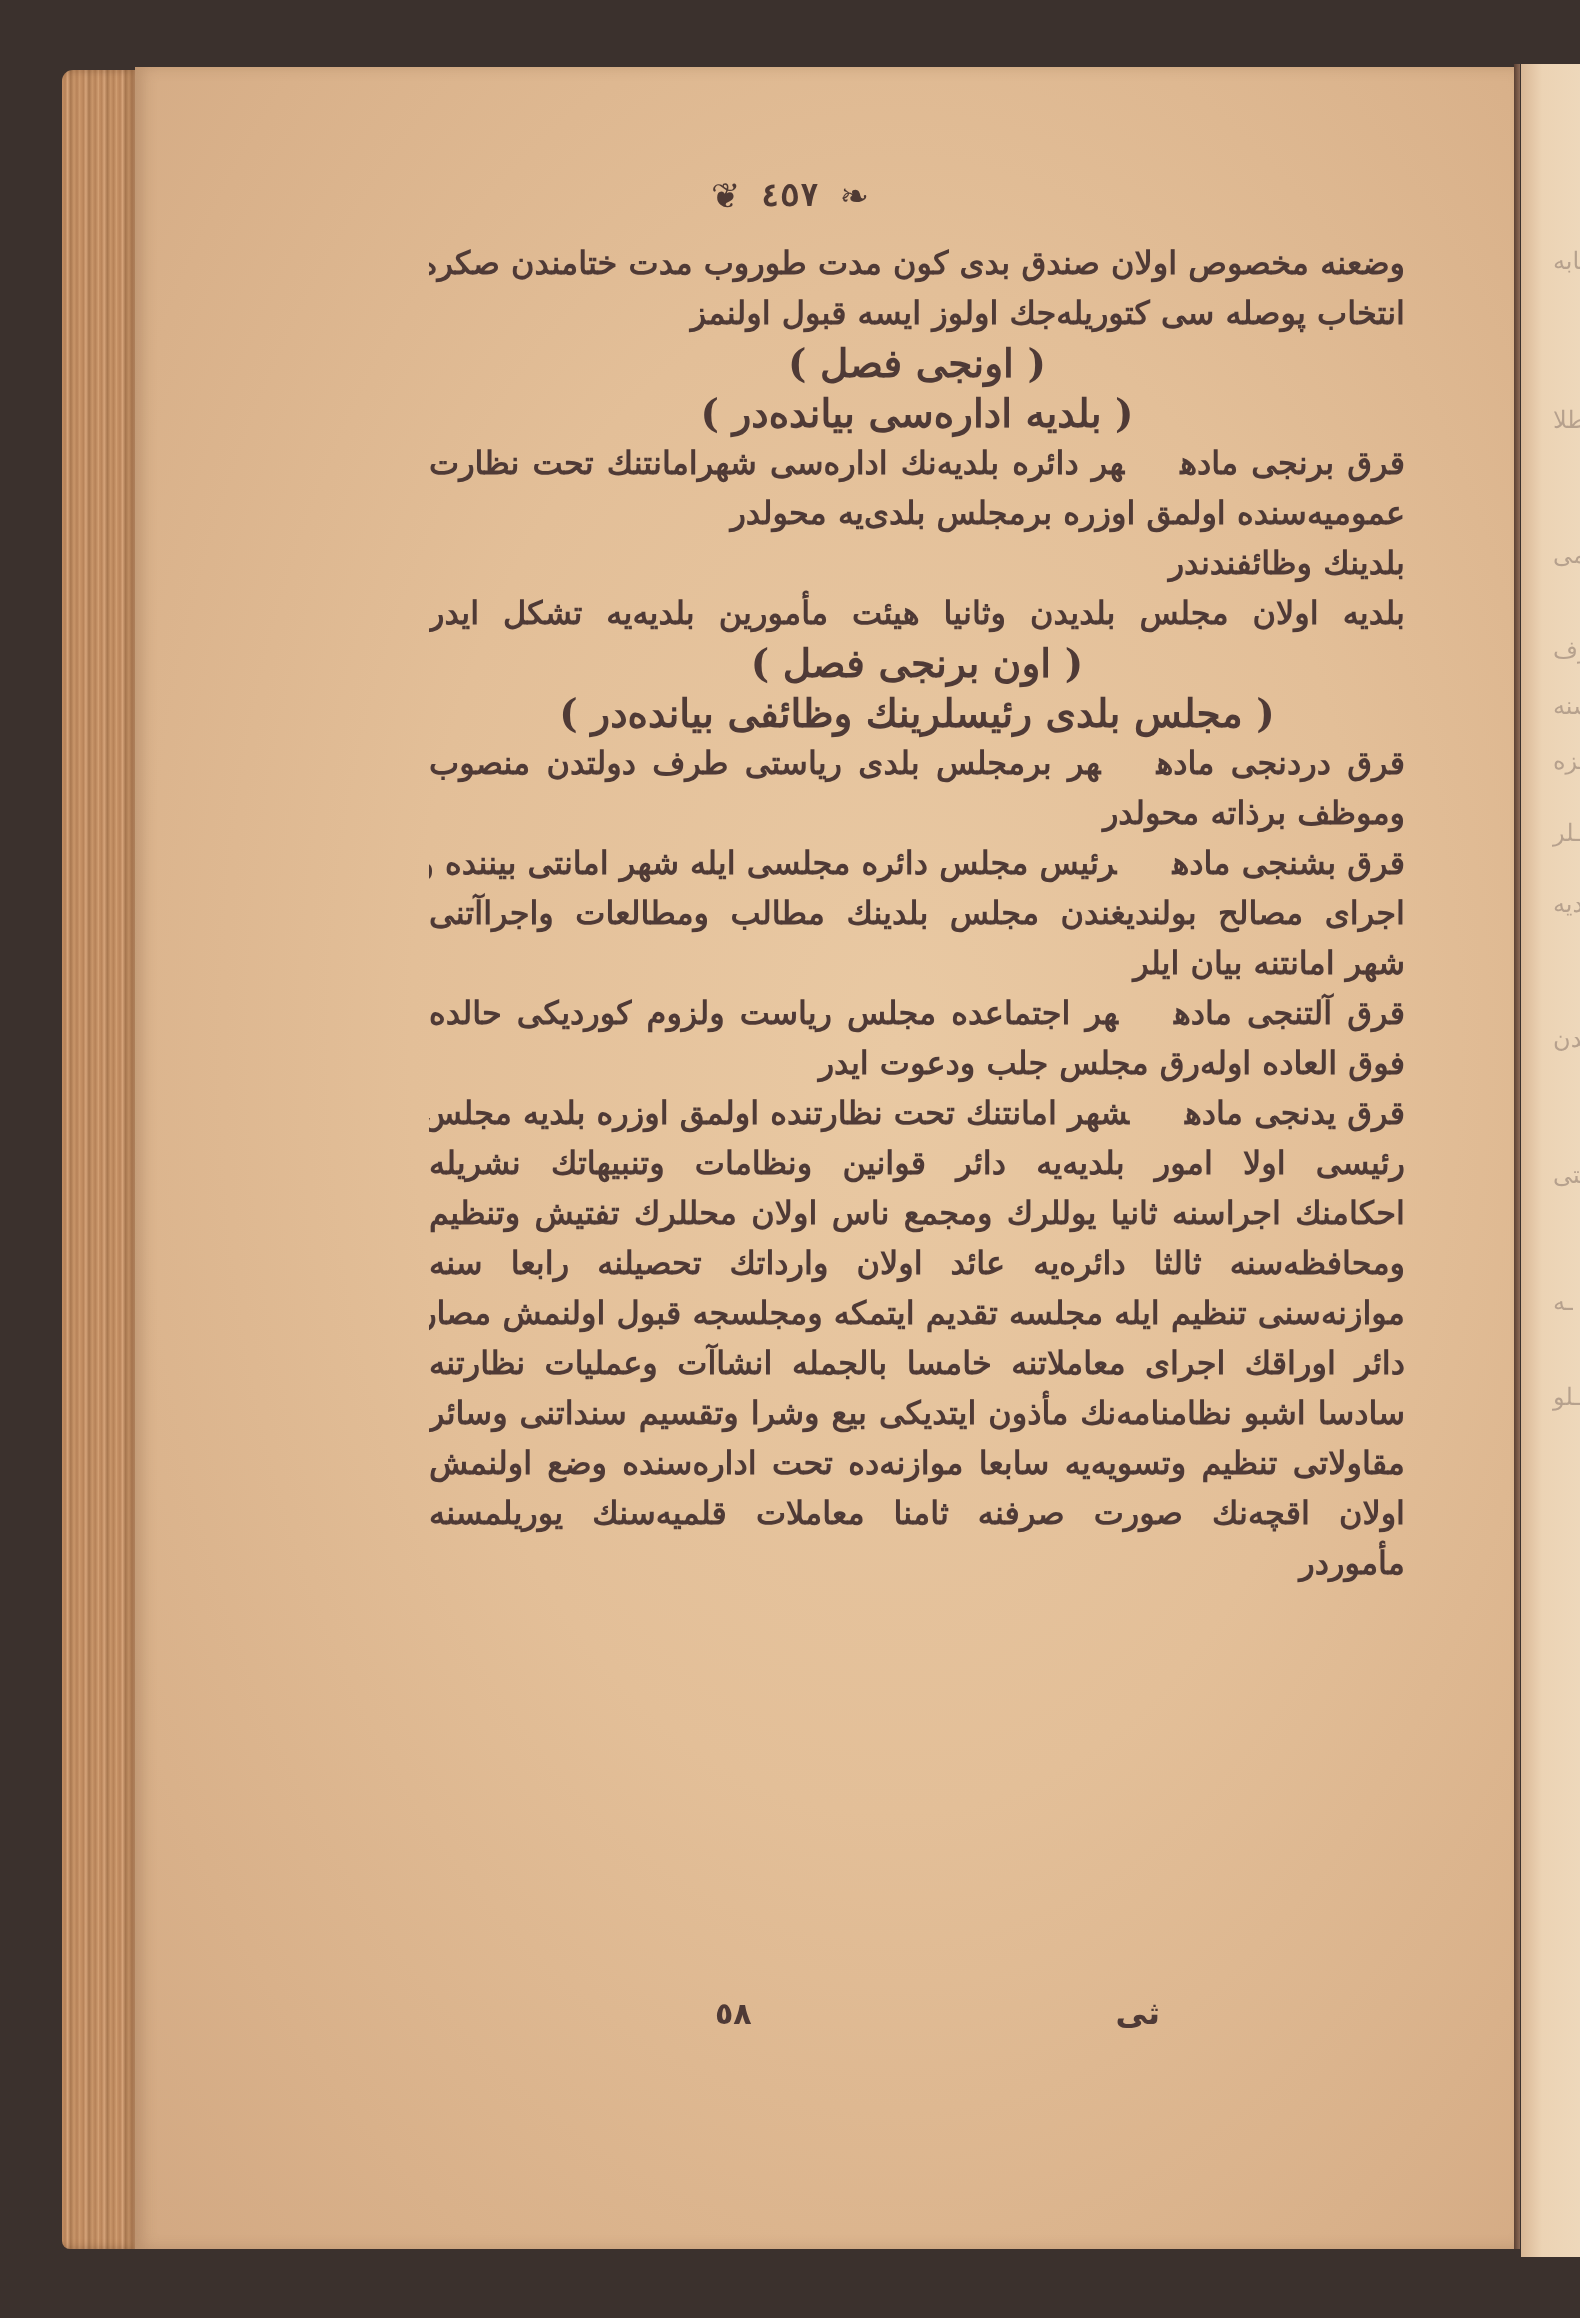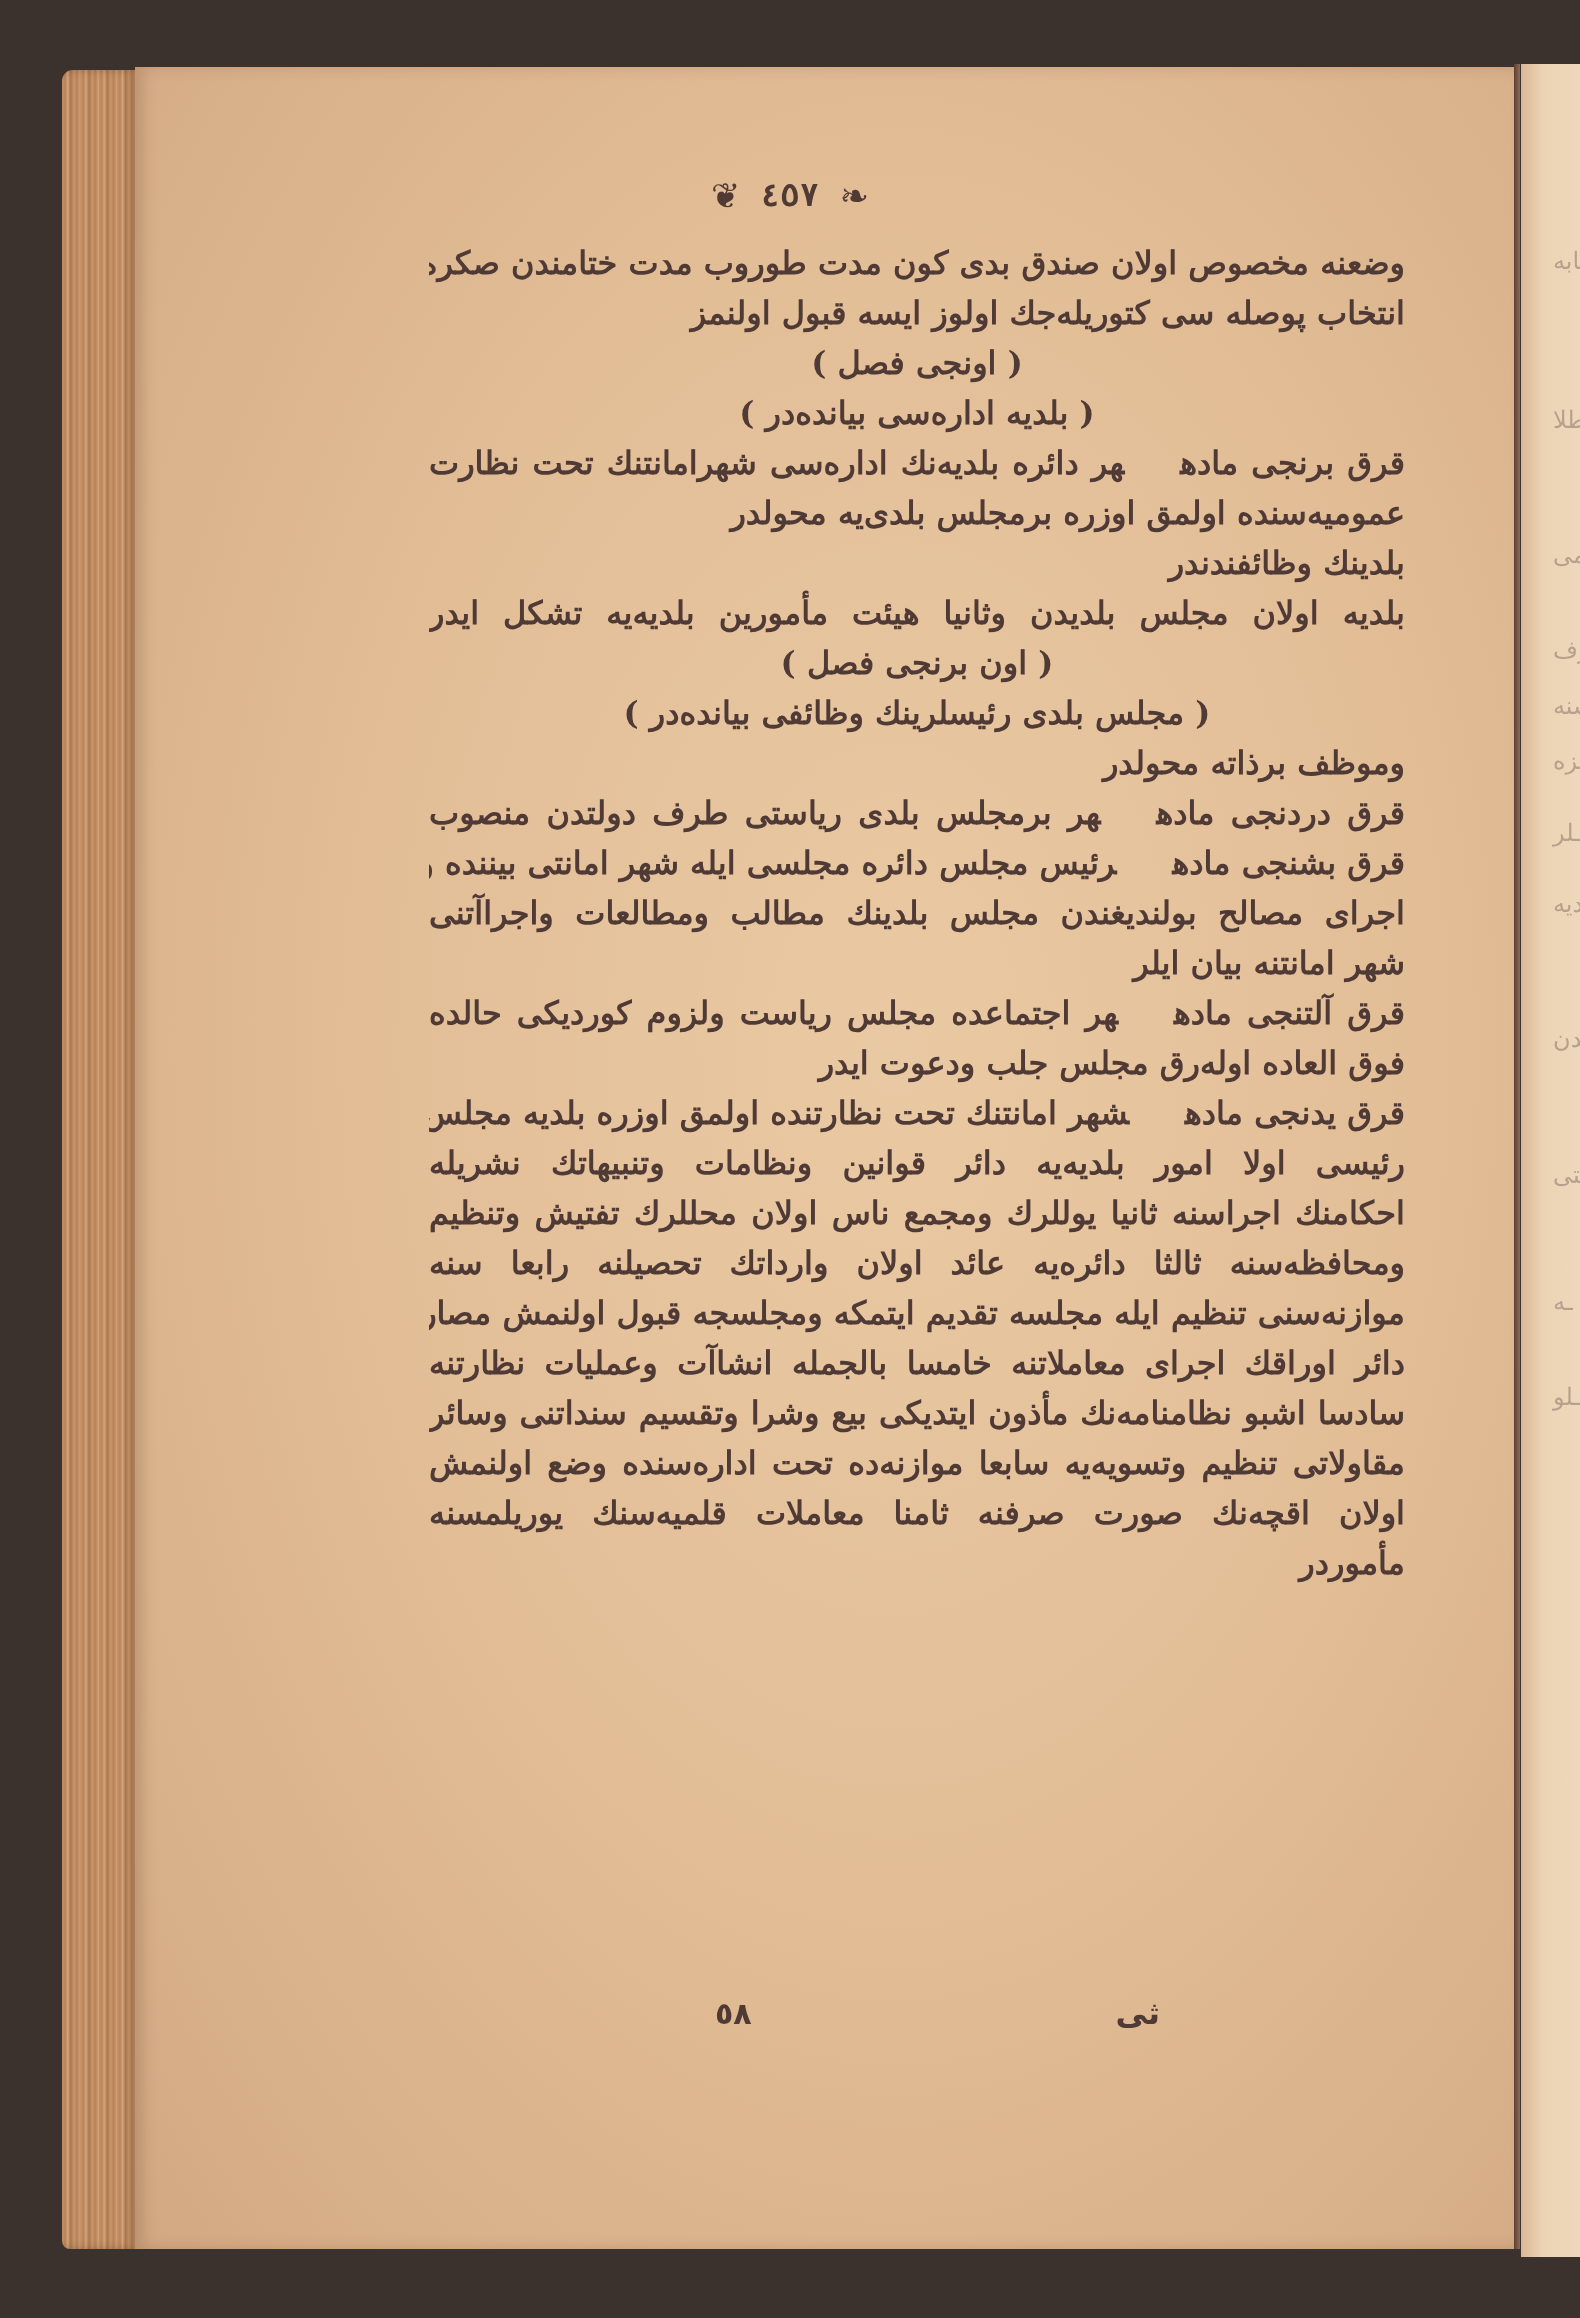--- a/index.html
+++ b/index.html
@@ -113,21 +113,21 @@
       text-align-last: justify;
     }
     .line.last {
       text-align-last: right;
     }
     .line.center {
       text-align: center;
       text-align-last: center;
     }
     .line.heading {
-      font-size: 32px;
+      font-size: 39px;
     }
     .lead {
       margin-left: 56px;
     }
     .footer {
       position: absolute;
       top: 1989px;
       left: 715px;
       width: 445px;
       height: 48px;
@@ -176,22 +176,22 @@
     <div class="line">وضعنه مخصوص اولان صندق بدی کون مدت طوروب مدت ختامندن صکره</div>
     <div class="line last">انتخاب پوصله سی کتوریله‌جك اولوز ایسه قبول اولنمز</div>
     <div class="line center heading">( اونجی فصل )</div>
     <div class="line center heading">( بلدیه اداره‌سی بیانده‌در )</div>
     <div class="line"><span class="lead">قرق برنجی ماده</span><span>هر دائره بلدیه‌نك اداره‌سی شهرامانتنك تحت نظارت</span></div>
     <div class="line last">عمومیه‌سنده اولمق اوزره برمجلس بلدی‌یه محولدر</div>
     <div class="line last">بلدینك وظائفندندر</div>
     <div class="line">بلدیه اولان مجلس بلدیدن وثانیا هیئت مأمورین بلدیه‌یه تشکل ایدر</div>
     <div class="line center heading">( اون برنجی فصل )</div>
     <div class="line center heading">( مجلس بلدی رئیسلرینك وظائفی بیانده‌در )</div>
+    <div class="line"><span class="lead">قرق دردنجی ماده</span><span>هر برمجلس بلدی ریاستی طرف دولتدن منصوب</span></div>
     <div class="line last">وموظف برذاته محولدر</div>
-    <div class="line"><span class="lead">قرق دردنجی ماده</span><span>هر برمجلس بلدی ریاستی طرف دولتدن منصوب</span></div>
     <div class="line"><span class="lead">قرق بشنجی ماده</span><span>رئیس مجلس دائره مجلسی ایله شهر امانتی بیننده واسطه</span></div>
     <div class="line">اجرای مصالح بولندیغندن مجلس بلدینك مطالب ومطالعات واجراآتنی</div>
     <div class="line last">شهر امانتنه بیان ایلر</div>
     <div class="line"><span class="lead">قرق آلتنجی ماده</span><span>هر اجتماعده مجلس ریاست ولزوم کوردیکی حالده</span></div>
     <div class="line last">فوق العاده اوله‌رق مجلس جلب ودعوت ایدر</div>
     <div class="line"><span class="lead">قرق یدنجی ماده</span><span>شهر امانتنك تحت نظارتنده اولمق اوزره بلدیه مجلس</span></div>
     <div class="line">رئیسی اولا امور بلدیه‌یه دائر قوانین ونظامات وتنبیهاتك نشریله</div>
     <div class="line">احکامنك اجراسنه ثانیا یوللرك ومجمع ناس اولان محللرك تفتیش وتنظیم</div>
     <div class="line">ومحافظه‌سنه ثالثا دائره‌یه عائد اولان وارداتك تحصیلنه رابعا سنه</div>
     <div class="line">موازنه‌سنی تنظیم ایله مجلسه تقدیم ایتمکه ومجلسجه قبول اولنمش مصارفه</div>

